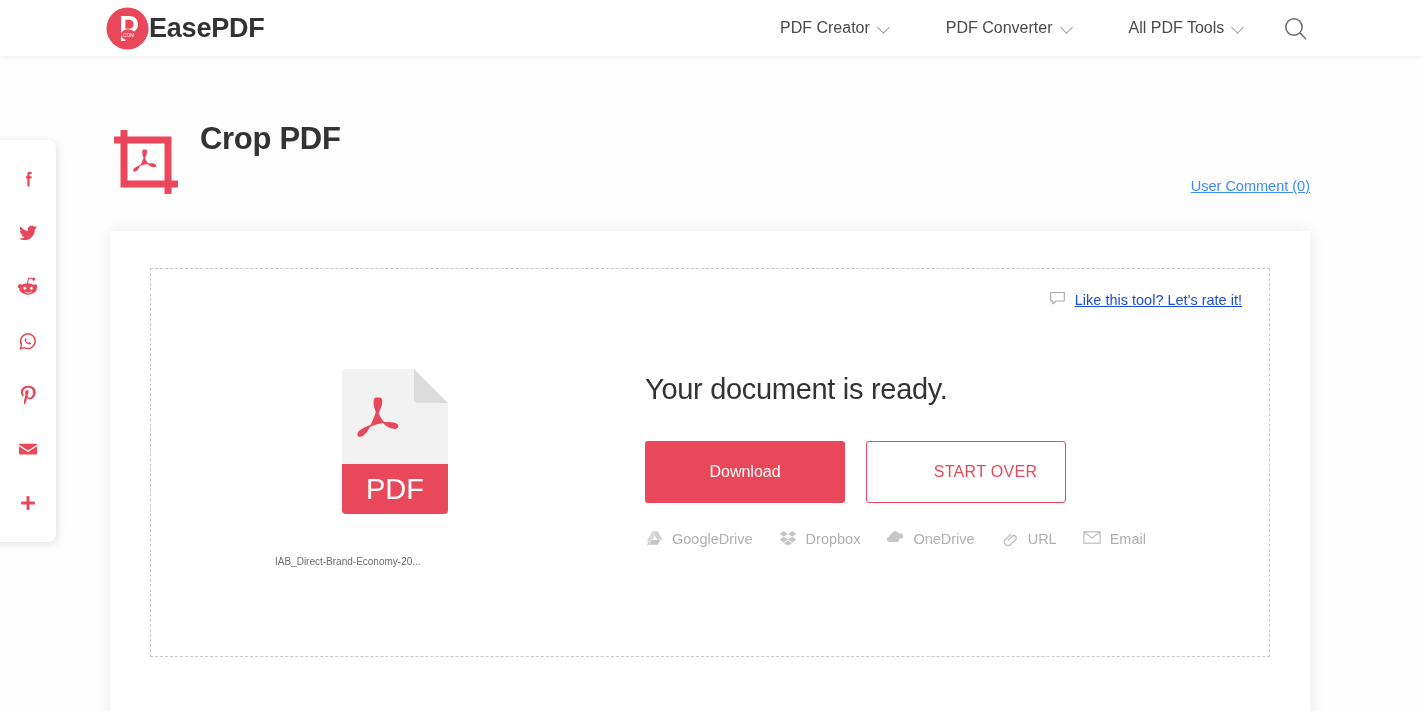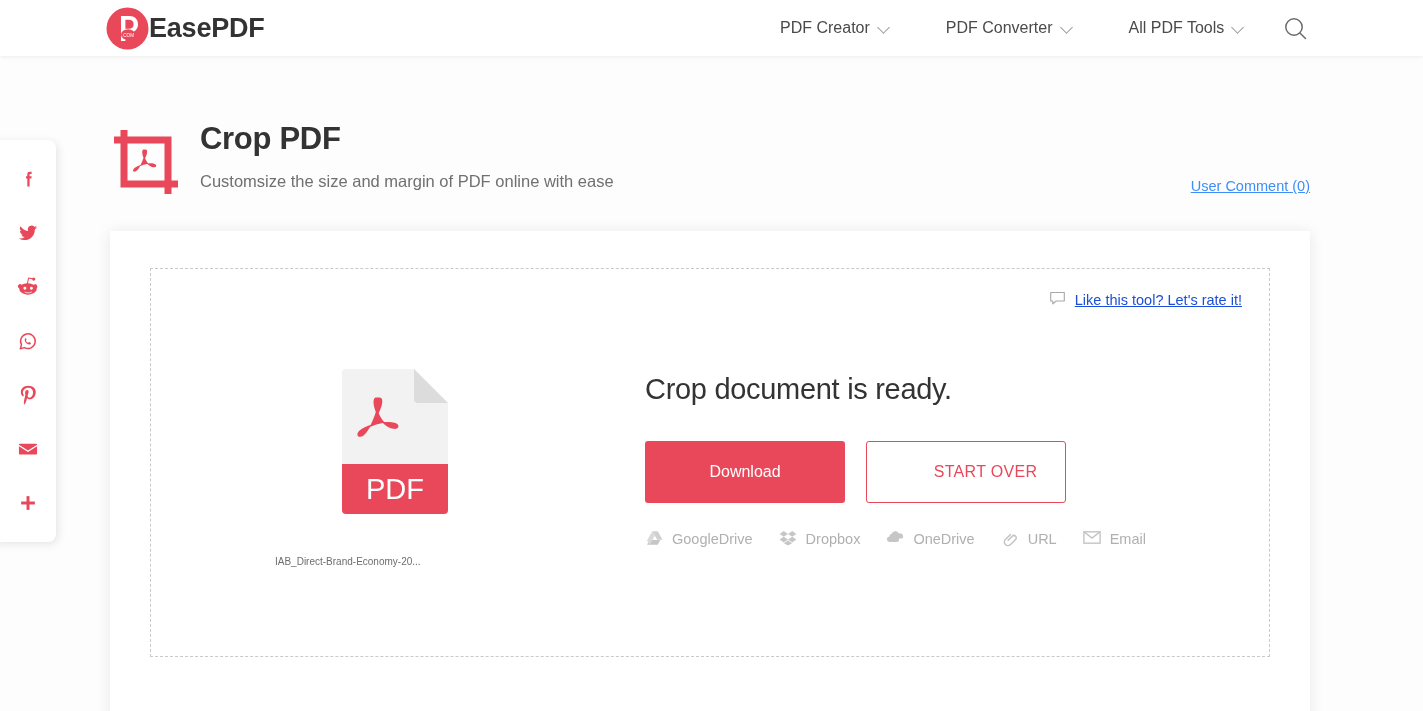--- a/index.html
+++ b/index.html
@@ -373,21 +373,20 @@
       <svg viewBox="0 0 72 72" width="72" height="72">
         <g stroke="#e8485a" stroke-width="7" fill="none" stroke-linecap="butt">
           <path d="M14 4 L14 58 L68 58"></path>
           <path d="M4 14 L58 14 L58 68"></path>
         </g>
         <path d="M35.5 23.5c1.1 0 1.6.9 1.6 2.2 0 1.9-.9 4.3-2 6.5.8 2 1.9 3.9 3.1 5.2 2.2-.2 4.4-.1 5.9.4 1.6.5 2.3 1.3 2.1 2.2-.2.9-1.3 1.4-2.8 1.2-1.9-.2-4.1-1.5-6-3.3-2.4.4-5 1.2-7.2 2.2-1.6 2.9-3.3 5-4.8 5.5-1.2.4-2.1 0-2.3-.9-.2-1.1.8-2.4 2.6-3.5 1.3-.8 3-1.5 4.8-2.1 1.2-2.3 2.3-5 3-7.4-.8-1.9-1.3-3.9-1.3-5.6 0-1.7.6-2.6 1.3-2.6z" fill="#e8485a"></path>
       </svg>
     </div>
     <div class="title-texts">
       <div class="page-title">Crop PDF</div>
-      <div class="page-subtitle">Customsize the size and margin of PDF online with ease</div>
     </div>
   </div>
 
   <div class="user-comment">User Comment (0)</div>
 
   <div class="card">
     <div class="dropzone">
 
       <div class="rate-row">
         <span>
@@ -405,21 +404,21 @@
             <path d="M72 0l34 34H76a4 4 0 0 1-4-4z" fill="#dcdcdc"></path>
             <path d="M0 95h106v46a4 4 0 0 1-4 4H4a4 4 0 0 1-4-4z" fill="#e8485a"></path>
             <path d="M37.5 28.5c1.9 0 2.8 1.6 2.8 3.9 0 3.4-1.6 7.6-3.6 11.5 1.4 3.6 3.4 6.9 5.5 9.2 3.9-.4 7.8-.2 10.5.7 2.8.9 4.1 2.3 3.7 3.9-.35 1.6-2.3 2.5-5 2.1-3.4-.4-7.3-2.7-10.6-5.8-4.3.7-8.9 2.1-12.8 3.9-2.8 5.1-5.9 8.9-8.5 9.7-2.1.7-3.7 0-4.1-1.6-.35-1.9 1.4-4.3 4.6-6.2 2.3-1.4 5.3-2.7 8.5-3.7 2.1-4.1 4.1-8.9 5.3-13.1-1.4-3.4-2.3-6.9-2.3-9.9 0-3 1.1-4.6 2.3-4.6z" fill="#e8485a"></path>
             <text x="53" y="130" font-family="'Liberation Sans',sans-serif" font-size="29" fill="#ffffff" text-anchor="middle">PDF</text>
           </svg>
         </div>
         <div class="file-name">IAB_Direct-Brand-Economy-20...</div>
       </div>
 
       <div class="ready-block">
-        <div class="ready-title">Crop document is ready.</div>
+        <div class="ready-title">Your document is ready.</div>
 
         <div class="btn-row">
           <div class="btn btn-download">Download</div>
           <div class="btn btn-startover">START OVER</div>
         </div>
 
         <div class="cloud-row">
 
           <div class="cloud-item">
             <span class="cloud-icon">

